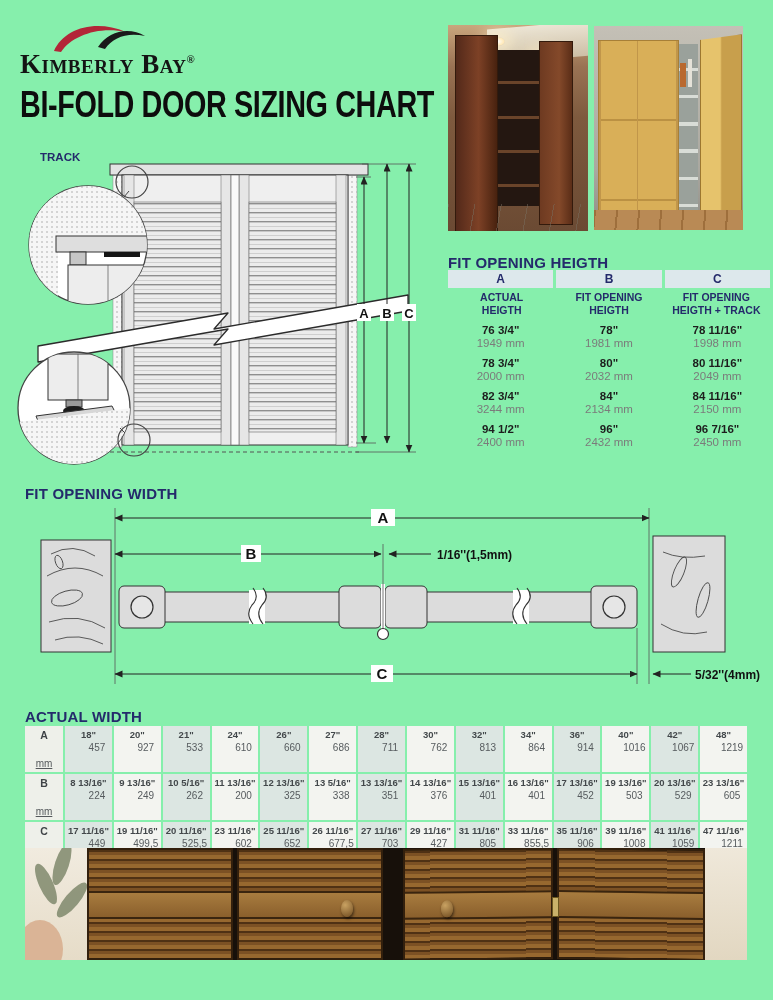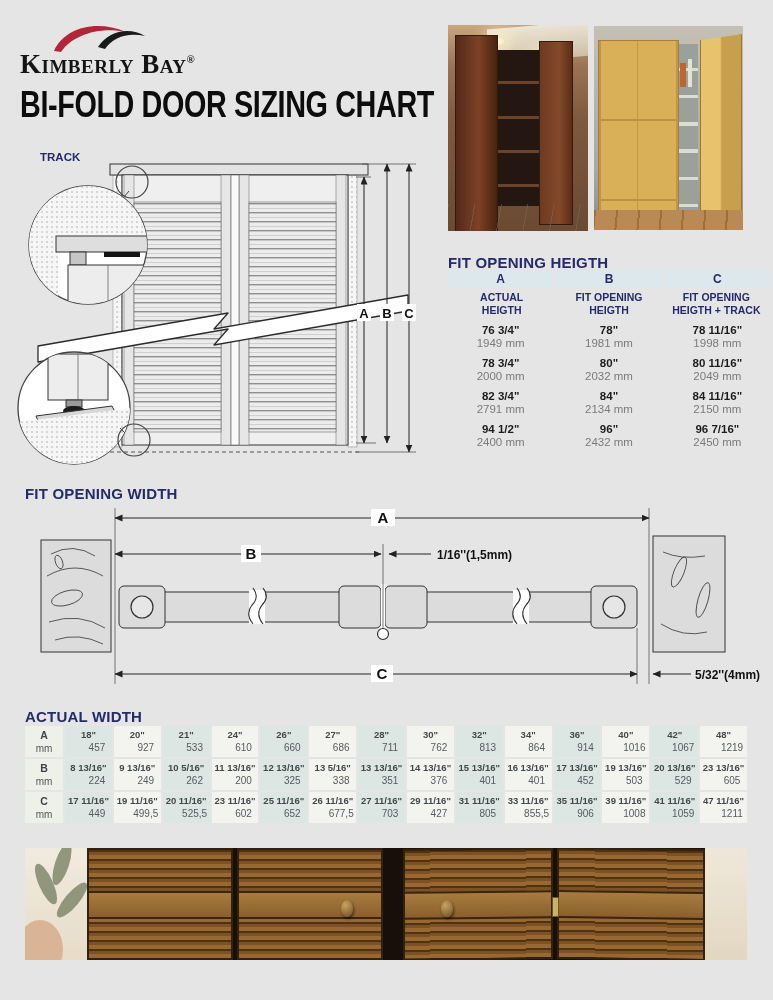--- a/index.html
+++ b/index.html
@@ -1,16 +1,16 @@
 <!DOCTYPE html>
 <html><head>
 <meta charset="utf-8">
 <style>
   html,body{margin:0;padding:0;background:#fff;}
-  #page{position:relative;width:773px;height:1000px;background:#e5e5e5;overflow:hidden;
+  #page{position:relative;width:773px;height:1000px;background:#86efac;overflow:hidden;
         font-family:"Liberation Sans",sans-serif;}
 
   
   .logo{position:absolute;left:20px;top:22px;width:200px;height:60px;}
   .logo-arcs{position:absolute;left:30px;top:0;width:104px;height:30px;}
   .logo-text{position:absolute;left:0;bottom:2px;font-family:"Liberation Serif",serif;
              font-variant:small-caps;font-weight:600;font-size:27px;color:#141414;
              letter-spacing:.5px;white-space:nowrap;}
   .logo-text sup{font-size:11px;font-variant:normal;}
   .page-title{position:absolute;left:20px;top:84px;font-size:36px;font-weight:800;
@@ -37,21 +37,21 @@
   .ht-row{display:grid;grid-template-columns:1fr 1fr 1fr;gap:3px;margin-top:8px;}
   .ht-cell{text-align:center;}
   .ht-cell .in{font-size:11.5px;font-weight:bold;color:#1d1d1d;}
   .ht-cell .mm{font-size:11.5px;color:#7b7b7b;margin-top:1px;}
 
   
   .w-table{position:absolute;left:25px;top:726px;width:722px;}
   .wt-row{display:grid;grid-template-columns:38px repeat(14,1fr);gap:2px;margin-bottom:2px;}
   .wt-label{background:#eef0ea;text-align:center;padding:3px 0;}
   .wt-label .dim{font-size:10.5px;color:#3f4347;font-weight:bold;}
-  .wt-label .unit{font-size:10px;color:#55595c;margin-top:2px;}
+  .wt-label .unit{font-size:10px;color:#55595c;margin-top:17px;text-decoration:underline;}
   .wt-cell{background:#f3f4f0;text-align:center;padding:3px 0;}
   .wt-cell.tint{background:#dce6e2;}
   .wt-cell .in{font-size:9.5px;color:#43484b;font-weight:bold;white-space:nowrap;}
   .wt-cell .mm{font-size:10px;color:#565b5e;margin-top:2px;margin-left:17px;}
 
   
   .photo{position:absolute;overflow:hidden;}
   #photo1{left:448px;top:25px;width:140px;height:206px;
           background:linear-gradient(180deg,#c9a67d 0%,#9a7354 20%,#7e5a3e 45%,#6b4a33 100%);}
   .p1-ceiling{position:absolute;left:28%;top:0;width:75%;height:17%;
@@ -265,21 +265,21 @@
             <div class="mm">2032 mm</div>
           </div>
           <div class="ht-cell">
             <div class="in">80 11/16"</div>
             <div class="mm">2049 mm</div>
           </div>
         </div>
         <div class="ht-row">
           <div class="ht-cell">
             <div class="in">82 3/4"</div>
-            <div class="mm">2791 mm</div>
+            <div class="mm">3244 mm</div>
           </div>
           <div class="ht-cell">
             <div class="in">84"</div>
             <div class="mm">2134 mm</div>
           </div>
           <div class="ht-cell">
             <div class="in">84 11/16"</div>
             <div class="mm">2150 mm</div>
           </div>
         </div>

